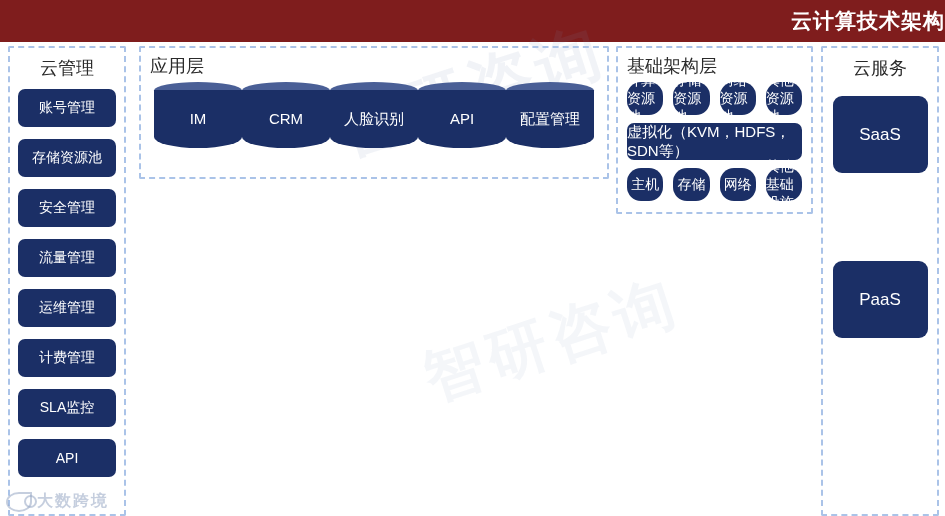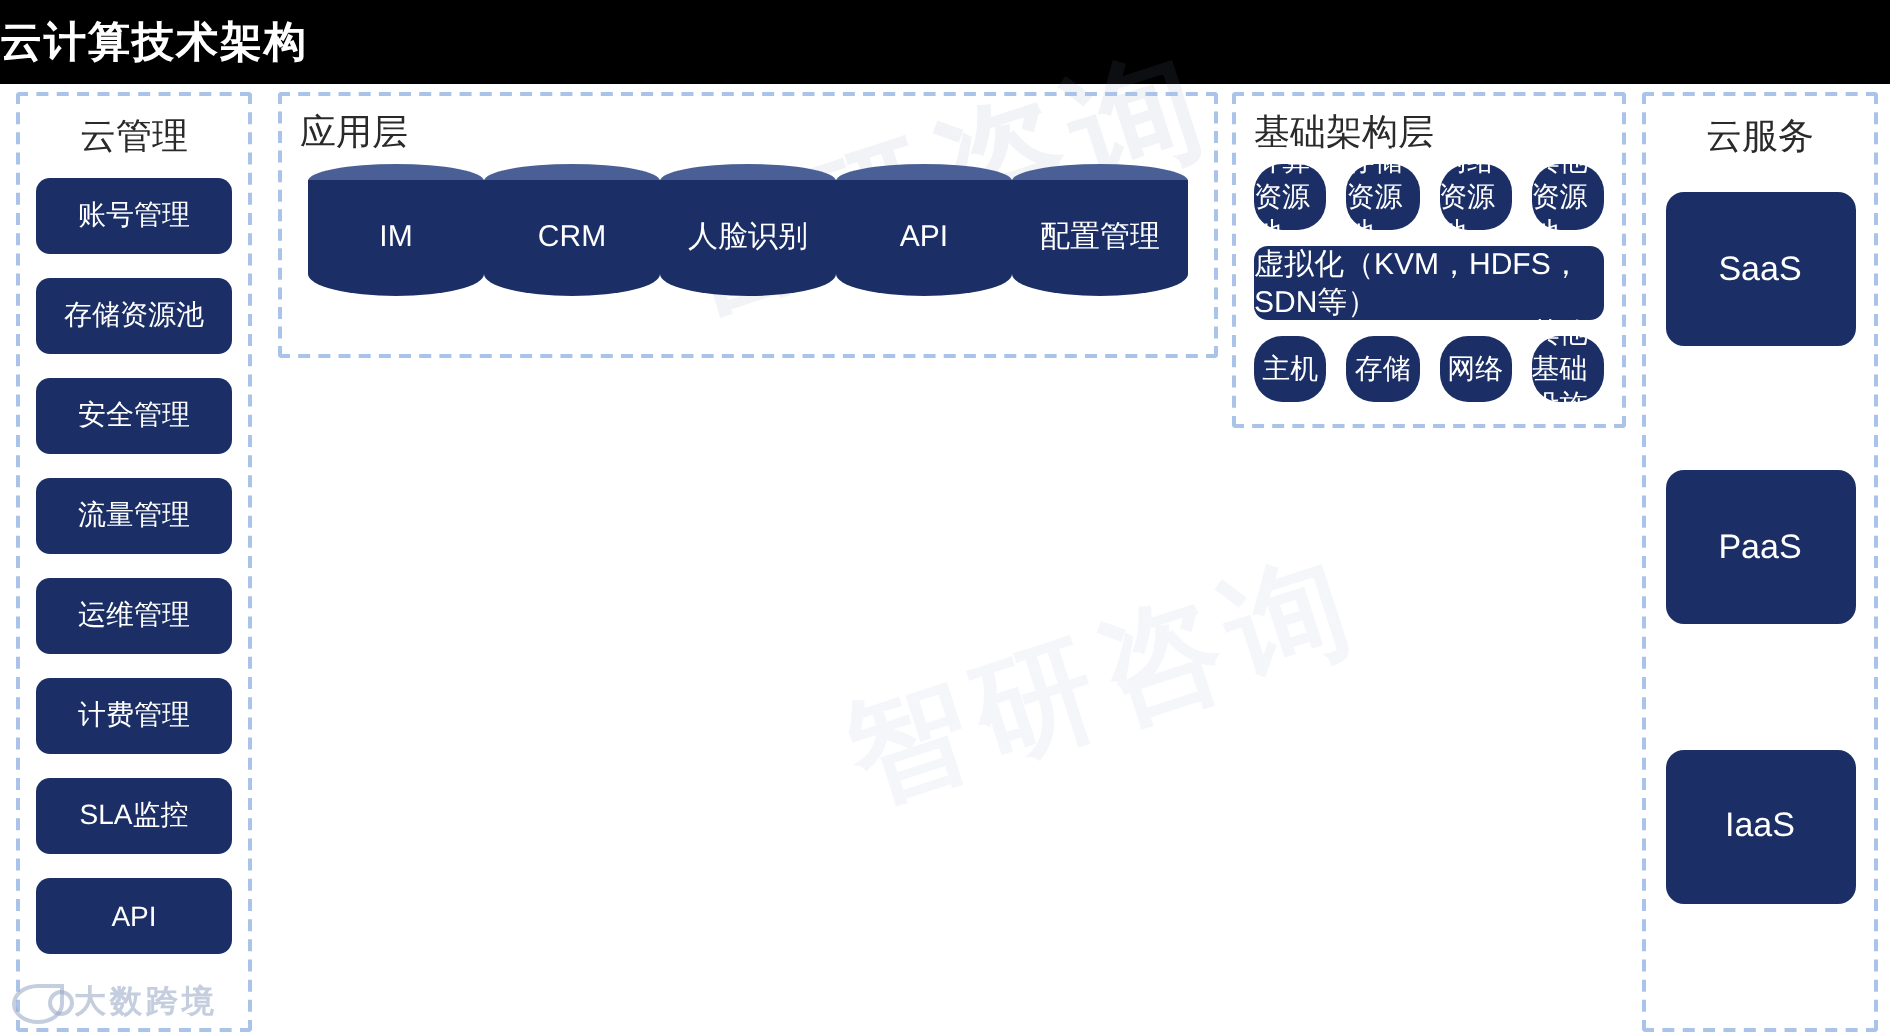--- a/index.html
+++ b/index.html
@@ -7,22 +7,22 @@
     width: 945px; height: 516px;
     background: #ffffff;
     font-family: "Liberation Sans", "DejaVu Sans", sans-serif;
     overflow: hidden;
     position: relative;
   }
 
   
   .banner {
     height: 42px;
-    background: #000000;
-    display: flex; align-items: center; justify-content: flex-start;
+    background: #7f1d1d;
+    display: flex; align-items: center; justify-content: flex-end;
     color: #ffffff;
     font-size: 21px;
     font-weight: bold;
     letter-spacing: 1px;
   }
 
   
   .stage {
     position: absolute;
     top: 46px; left: 0;
@@ -294,21 +294,20 @@
     </div>
 
   </div>
 
   <div class="panel col-right">
     <div class="panel-title">云服务</div>
     <div class="svc-box">SaaS</div>
     <div class="svc-spacer"></div>
     <div class="svc-box">PaaS</div>
     <div class="svc-spacer"></div>
-    <div class="svc-box">IaaS</div>
     <div class="svc-spacer"></div>
   </div>
 
 </div>
 
 <div class="wm-brand">
   <span class="wm-logo"></span>
   <span>大数跨境</span>
 </div>
 

